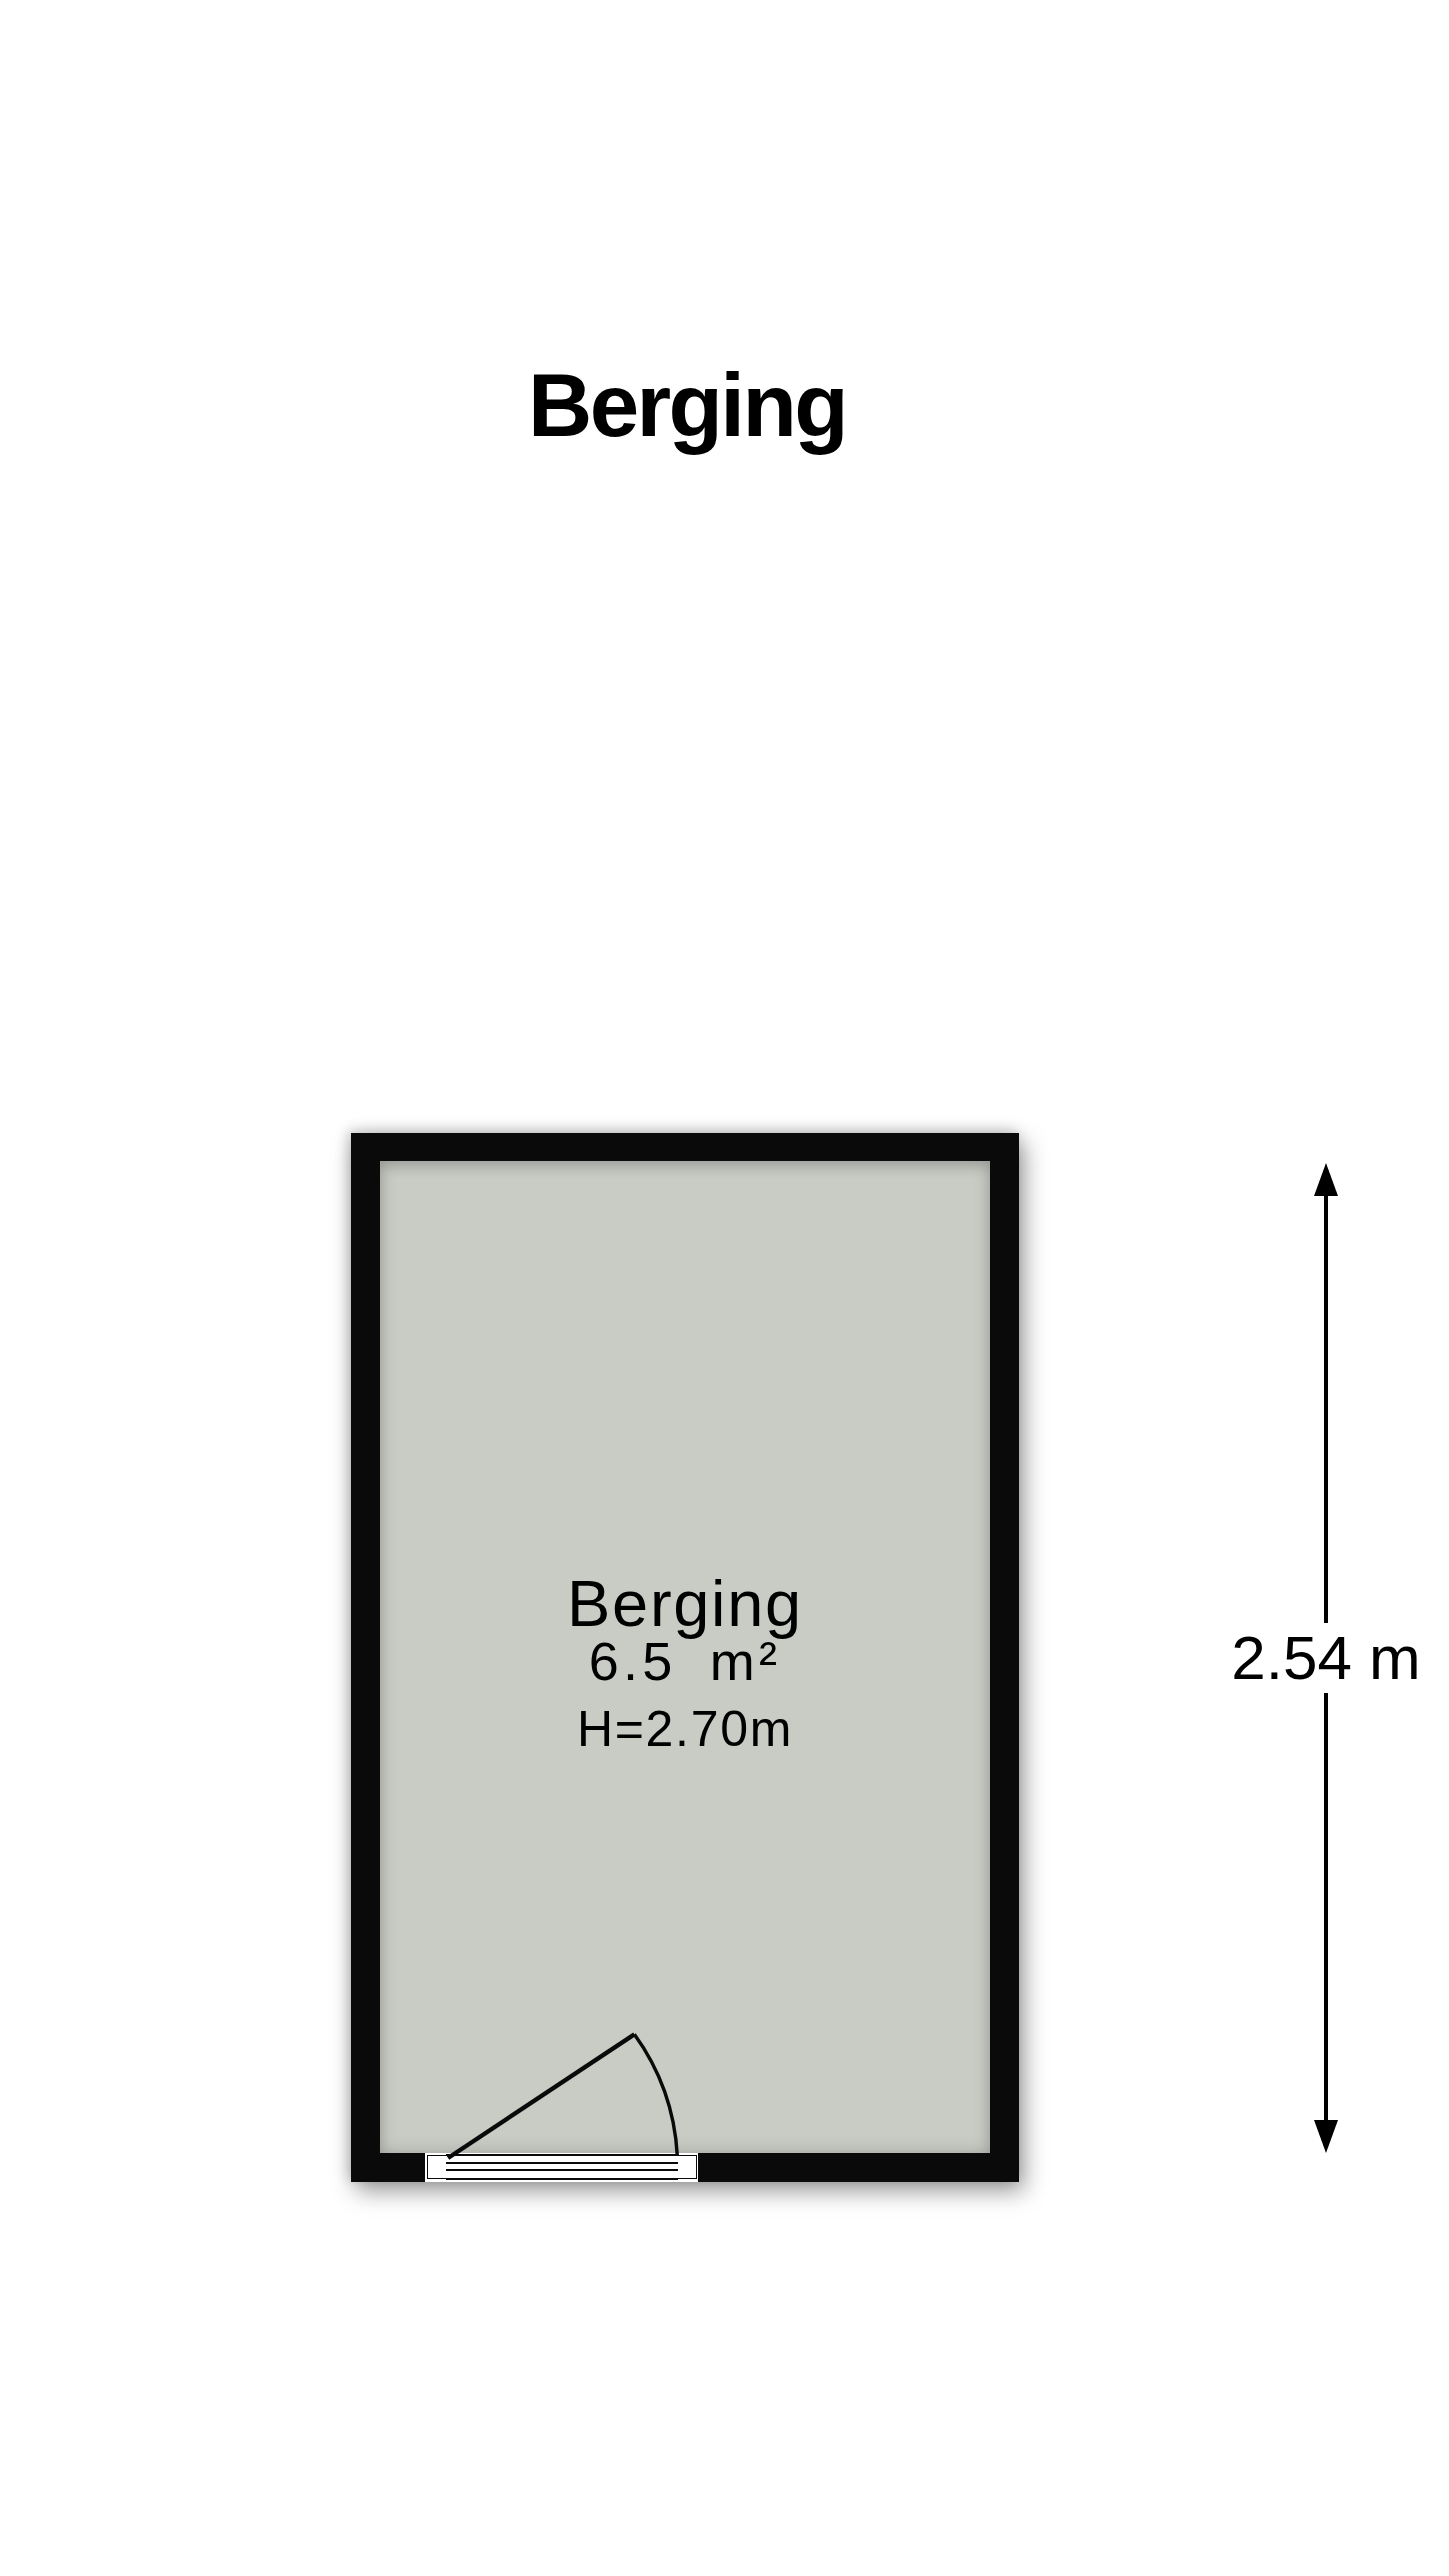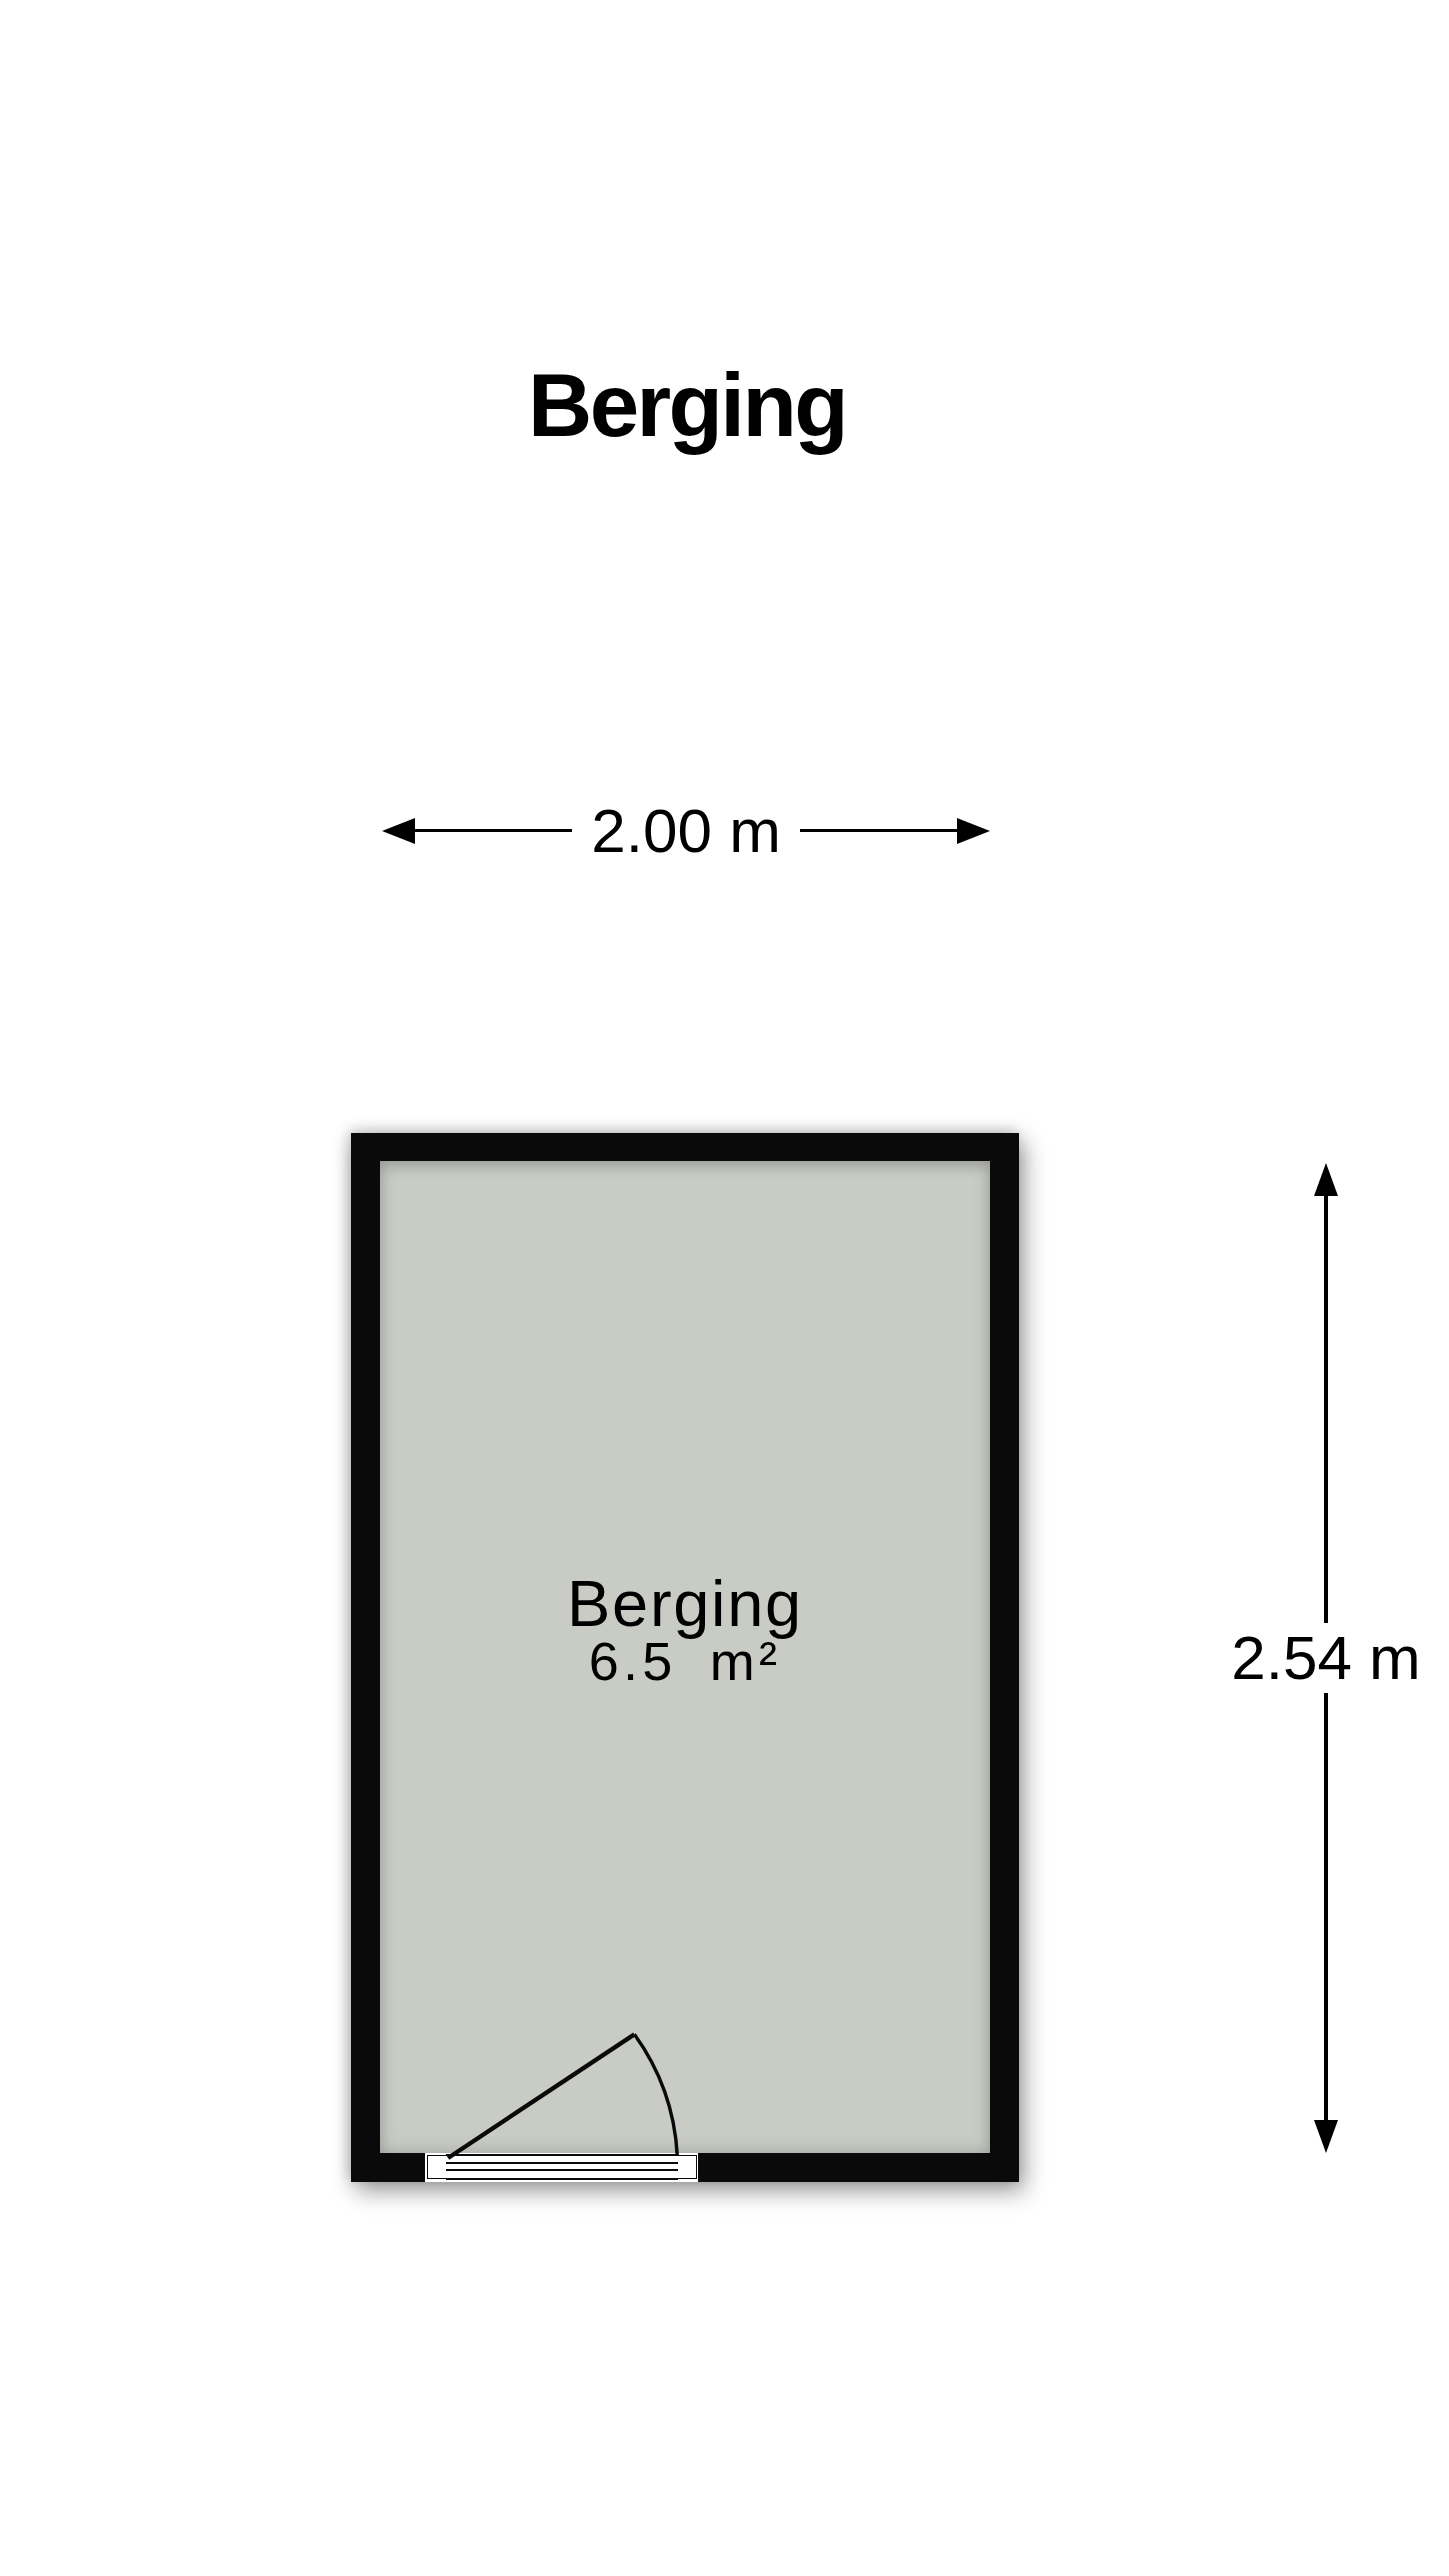--- a/index.html
+++ b/index.html
@@ -109,47 +109,41 @@
 </style>
 </head>
 <body>
 
 <div id="page">
 
   <div class="title">
     <div>Berging</div>
   </div>
 
-  <div class="hdim">
-    <div class="arrow-left"></div>
-    <div class="line"></div>
-    <div class="dim-label">2.00 m</div>
-    <div class="line"></div>
-    <div class="arrow-right"></div>
-  </div>
 
   <div class="plan">
     <div class="floor"></div>
 
     <div class="door-opening"></div>
     <div class="jamb jamb-left"></div>
     <div class="jamb jamb-right"></div>
     <div class="door-panel">
       <div class="slat slat1"></div>
       <div class="slat slat2"></div>
     </div>
 
     <svg class="door-svg" viewBox="0 0 778 1222" xmlns="http://www.w3.org/2000/svg">
       <path d="M 113 1194 L 330 1050" fill="none" stroke="#0a0a0a" stroke-width="5"></path>
       <path d="M 330 1050 A 266 266 0 0 1 380 1191" fill="none" stroke="#0a0a0a" stroke-width="4"></path>
     </svg>
   </div>
 
   <div class="room-label room-name">Berging</div>
   <div class="room-label room-area">6.5 m²</div>
+  <div class="room-label room-height">H=2.70m</div>
 
   <div class="vdim">
     <div class="arrow-up"></div>
     <div class="line"></div>
     <div class="dim-label">2.54 m</div>
     <div class="line"></div>
     <div class="arrow-down"></div>
   </div>
 
 </div>

